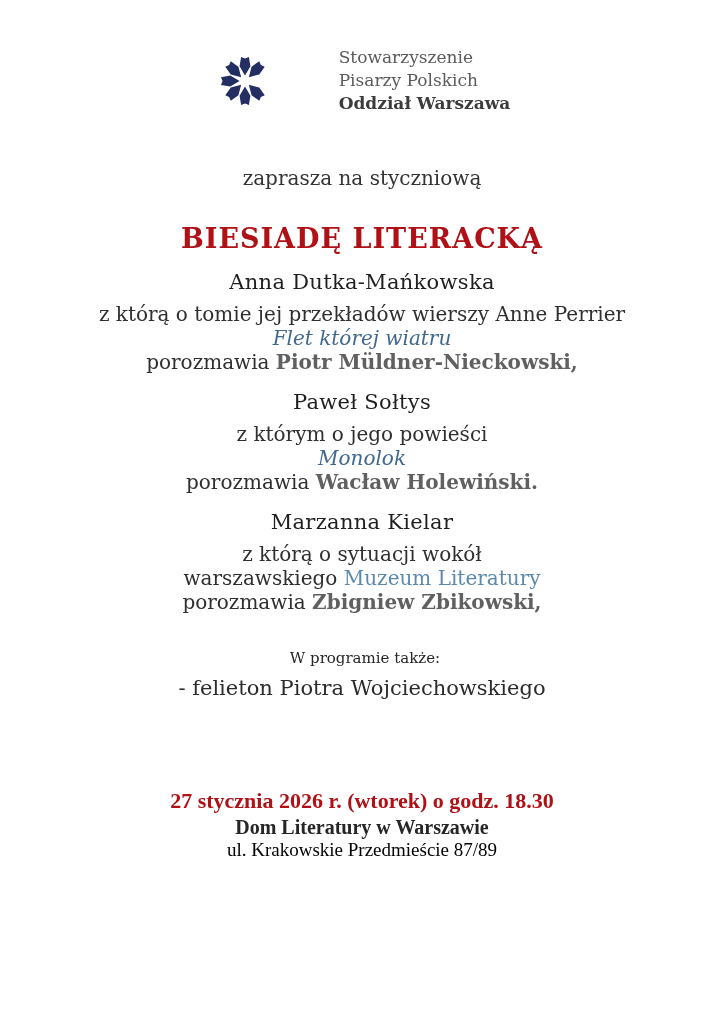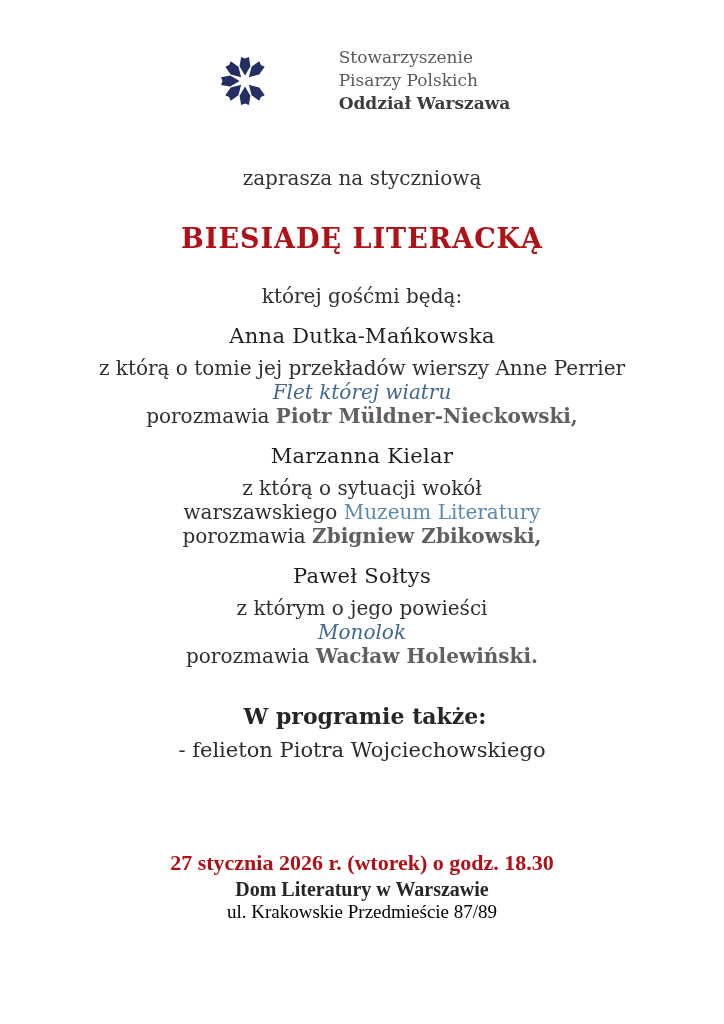--- a/index.html
+++ b/index.html
@@ -31,21 +31,21 @@
 
   
   .guest{margin-top:16px;}
   .guest-name{font-size:21px;font-weight:normal;color:#1f1f1f;letter-spacing:.3px;}
   .guest-body{margin-top:8px;font-size:20px;line-height:24px;}
   .work-title{font-style:italic;color:#41688e;}
   .link-blue{color:#5b89ae;}
   .host-name{font-weight:bold;color:#606060;}
 
   
-  .program-heading{margin-top:35px;font-size:22px;font-weight:bold;color:#262626;padding-left:6px;}
+  .program-heading{margin-top:35px;font-size:15px;font-weight:normal;color:#262626;padding-left:6px;}
   .program-items{margin-top:9px;font-size:21px;line-height:25px;color:#2b2b2b;}
 
   
   .footer{margin-top:87px;font-family:Liberation Serif, serif;}
   .date-line{font-size:22px;font-weight:bold;color:#b01116;}
   .venue{margin-top:2px;font-size:20px;font-weight:bold;color:#262626;}
   .address{font-size:19px;color:#000000;}
 </style>
 </head>
 <body>
@@ -68,49 +68,48 @@
     <div class="logo-text">
       <div>Stowarzyszenie</div>
       <div>Pisarzy Polskich</div>
       <div class="org-bold">Oddział Warszawa</div>
     </div>
   </div>
 
   
   <p class="invite">zaprasza na styczniową</p>
   <h1 class="title">BIESIADĘ LITERACKĄ</h1>
-  <p class="guests-intro">której gośćmi będą:</p>
 
   
   <section class="guest">
     <h2 class="guest-name">Anna Dutka-Mańkowska</h2>
     <div class="guest-body">
       <p>z którą o tomie jej przekładów wierszy Anne Perrier</p>
       <p class="work-title">Flet której wiatru</p>
       <p><span>porozmawia </span><span class="host-name">Piotr Müldner-Nieckowski,</span></p>
     </div>
   </section>
 
   
   <section class="guest">
+    <h2 class="guest-name">Paweł Sołtys</h2>
+    <div class="guest-body">
+      <p>z którym o jego powieści</p>
+      <p class="work-title">Monolok</p>
+      <p><span>porozmawia </span><span class="host-name">Wacław Holewiński.</span></p>
+    </div>
+  </section>
+
+  
+  <section class="guest">
     <h2 class="guest-name">Marzanna Kielar</h2>
     <div class="guest-body">
       <p>z którą o sytuacji wokół</p>
       <p><span>warszawskiego </span><span class="link-blue">Muzeum Literatury</span></p>
       <p><span>porozmawia </span><span class="host-name">Zbigniew Zbikowski,</span></p>
-    </div>
-  </section>
-
-  
-  <section class="guest">
-    <h2 class="guest-name">Paweł Sołtys</h2>
-    <div class="guest-body">
-      <p>z którym o jego powieści</p>
-      <p class="work-title">Monolok</p>
-      <p><span>porozmawia </span><span class="host-name">Wacław Holewiński.</span></p>
     </div>
   </section>
 
   
   <section>
     <h3 class="program-heading">W programie także:</h3>
     <div class="program-items">
       <p>- felieton Piotra Wojciechowskiego</p>
     </div>
   </section>

